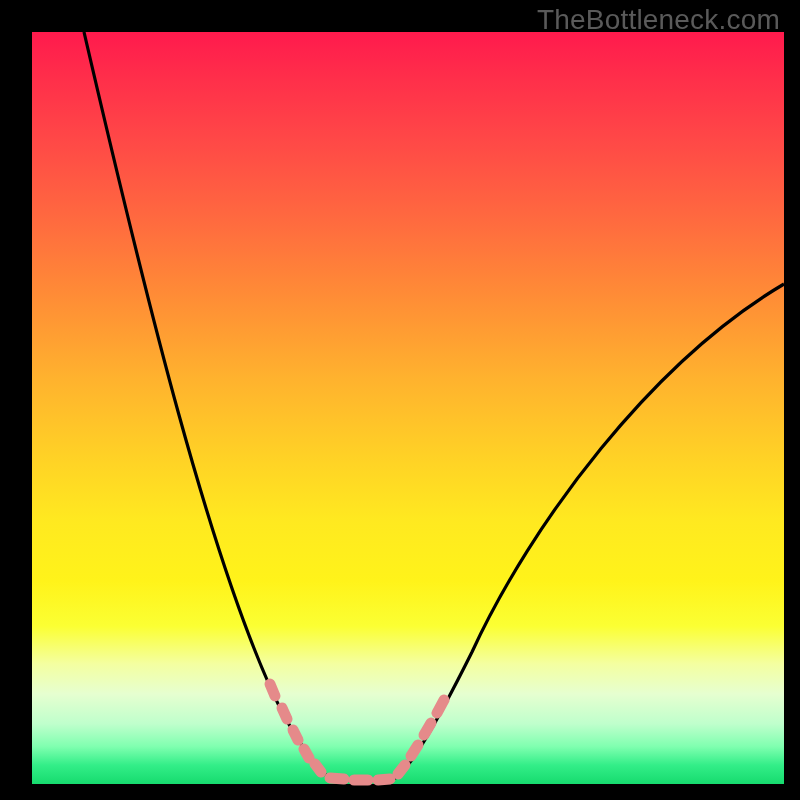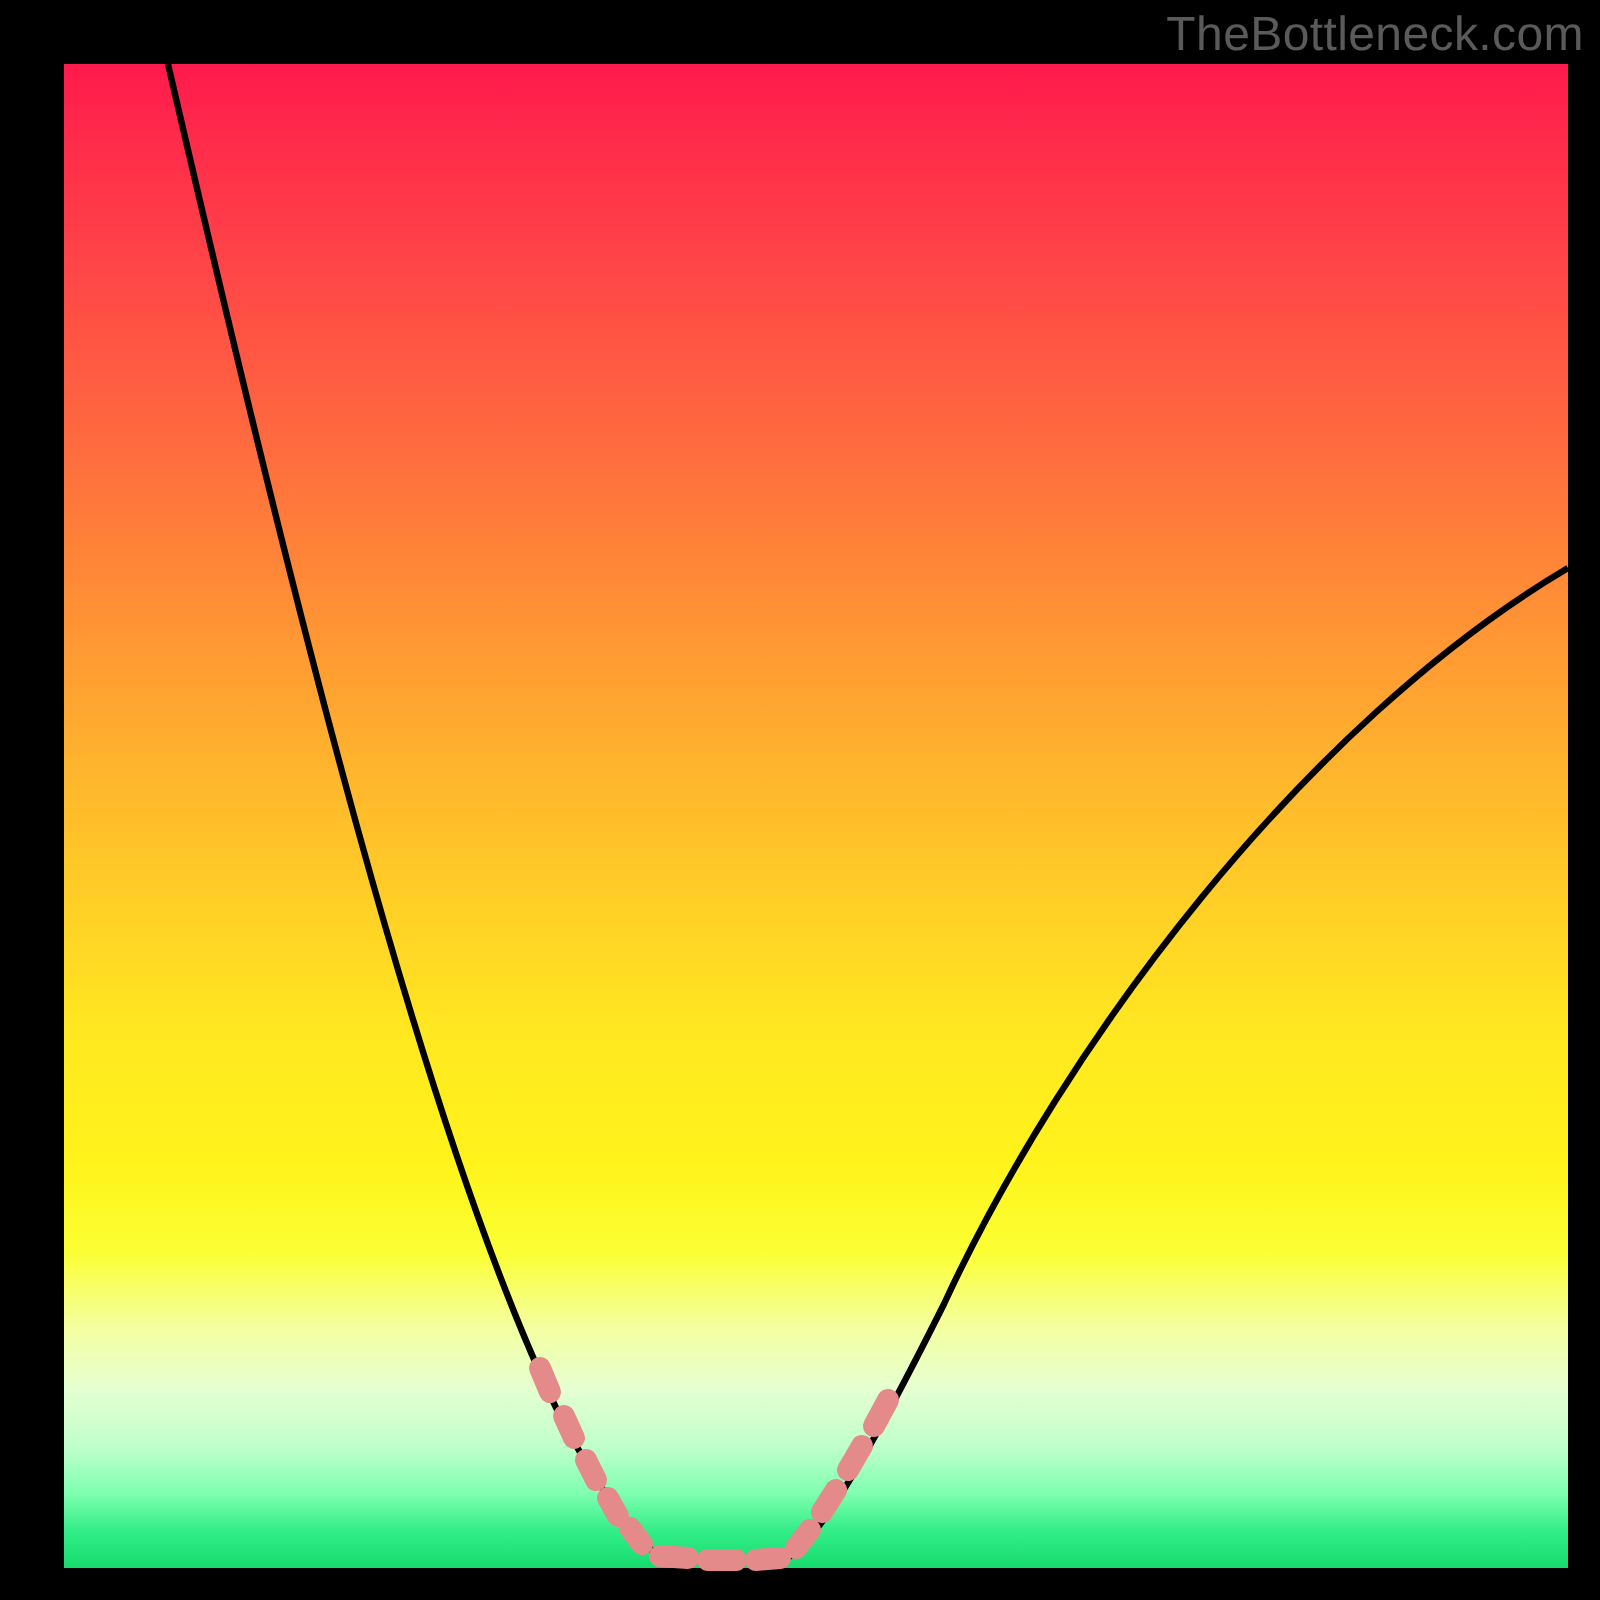--- a/index.html
+++ b/index.html
@@ -40,23 +40,23 @@
       #e6ffd0 88%,
       #bfffcc 92%,
       #80ffb0 95%,
       #33ee88 97.5%,
       #16db6e 100%
     );
   }
   .watermark {
     position: absolute;
     top: 4px;
-    right: 8px;
+    right: 20px;
     color: #5a5a5a;
-    font-size: 24px;
+    font-size: 28px;
     letter-spacing: 0.2px;
     user-select: none;
   }
   svg.curve {
     position: absolute;
     left: 0;
     top: 0;
     width: 752px;
     height: 752px;
     overflow: visible;

